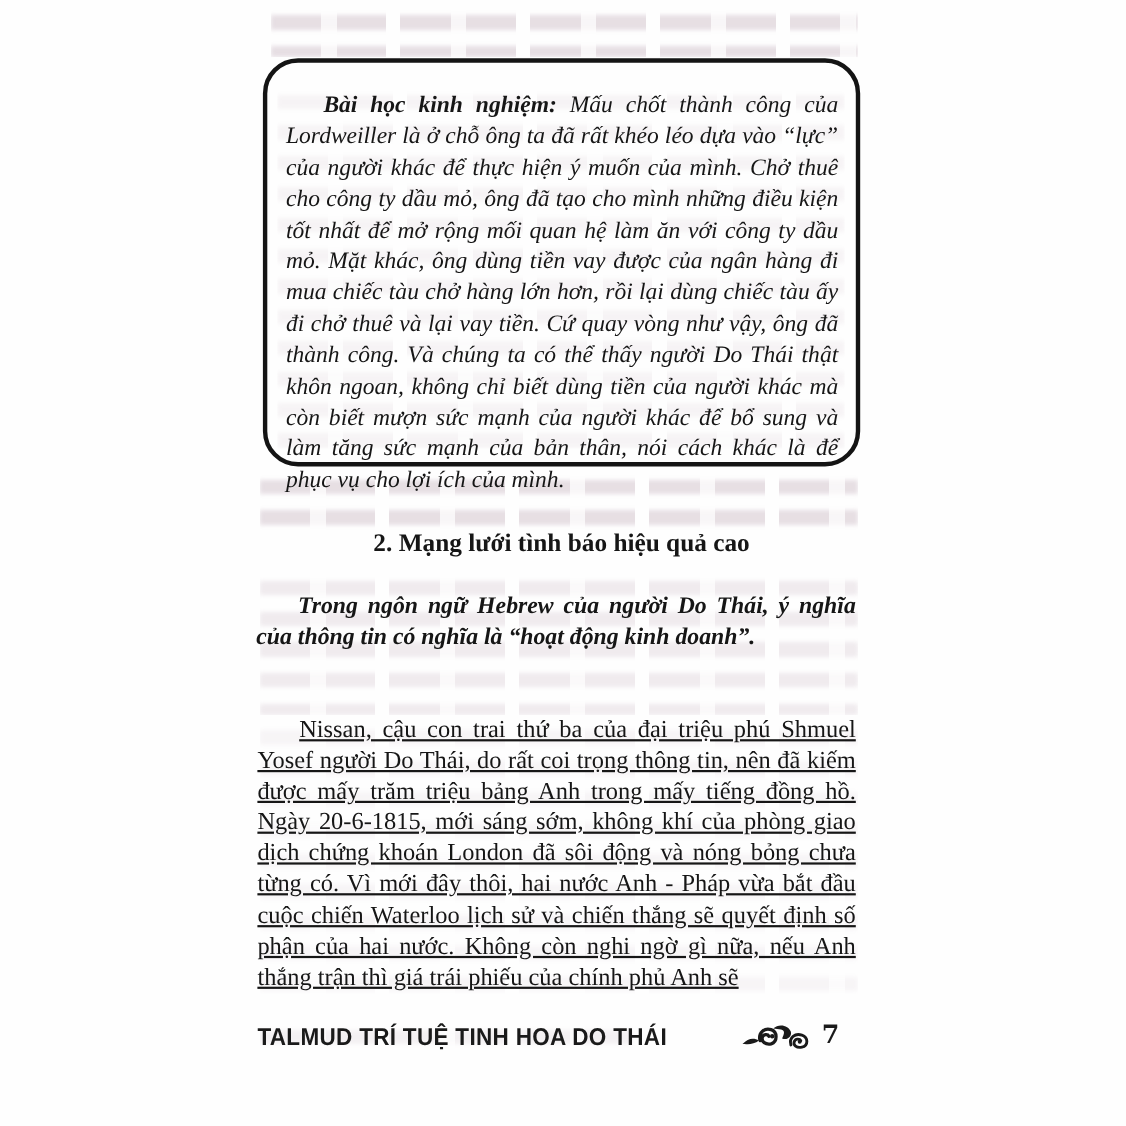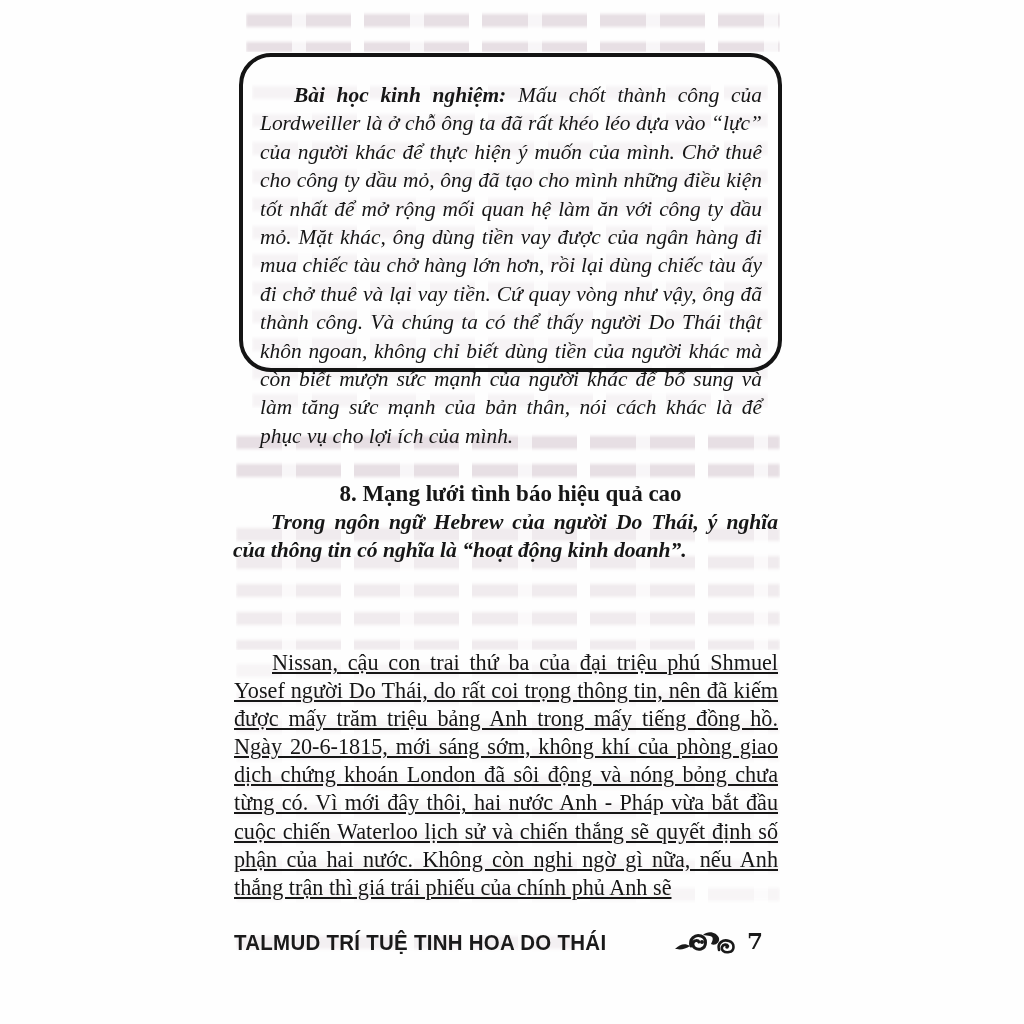--- a/index.html
+++ b/index.html
@@ -21,37 +21,37 @@
   }
   .bleed-top   {left:246px;top:6px;  width:534px;height:46px; opacity:.50;}
   .bleed-inbox {left:252px;top:78px; width:516px;height:330px;opacity:.16;}
   .bleed-mid   {left:236px;top:428px;width:544px;height:54px; opacity:.50;}
   .bleed-quote {left:236px;top:520px;width:544px;height:130px;opacity:.30;}
   .bleed-body  {left:236px;top:656px;width:544px;height:248px;opacity:.14;}
   .bleed-foot  {left:236px;top:928px;width:340px;height:26px; opacity:.22;}
 
   
   .callout-box{
-    position:absolute;left:239px;top:53px;width:543px;height:319px;
+    position:absolute;left:239px;top:53px;width:543px;height:371px;
     box-sizing:border-box;border:4px solid #141414;border-radius:32px;
     padding:24px 16px 16px 17px;background:transparent;
     font-style:italic;font-size:21.4px;line-height:28.4px;
     text-align:justify;color:#161616;
   }
   .callout-box .para{margin:0;text-indent:34px;}
   .callout-lead{font-weight:bold;}
 
   
   .section-heading{
     position:absolute;left:239px;top:481px;width:543px;margin:0;
     text-align:center;font-weight:bold;font-size:23px;color:#161616;
   }
 
   
-  .quote-block{position:absolute;left:233px;top:509px;width:545px;}
+  .quote-block{position:absolute;left:233px;top:537px;width:545px;}
   .quote-text{
     margin:0;font-style:italic;font-weight:bold;font-size:21.6px;
     line-height:27.6px;text-align:justify;text-indent:38px;color:#161616;
   }
   .quote-attribution{
     margin:2px 4px 0 0;text-align:right;font-weight:bold;font-size:22px;color:#161616;
   }
 
   
   .body-paragraph{
@@ -88,21 +88,21 @@
   <div class="bleed bleed-body"></div>
   <div class="bleed bleed-foot"></div>
 
   <div class="callout-box">
     <p class="para">
       <span class="callout-lead">Bài học kinh nghiệm:</span>
       <span class="callout-body-text">Mấu chốt thành công của Lordweiller là ở chỗ ông ta đã rất khéo léo dựa vào “lực” của người khác để thực hiện ý muốn của mình. Chở thuê cho công ty dầu mỏ, ông đã tạo cho mình những điều kiện tốt nhất để mở rộng mối quan hệ làm ăn với công ty dầu mỏ. Mặt khác, ông dùng tiền vay được của ngân hàng đi mua chiếc tàu chở hàng lớn hơn, rồi lại dùng chiếc tàu ấy đi chở thuê và lại vay tiền. Cứ quay vòng như vậy, ông đã thành công. Và chúng ta có thể thấy người Do Thái thật khôn ngoan, không chỉ biết dùng tiền của người khác mà còn biết mượn sức mạnh của người khác để bổ sung và làm tăng sức mạnh của bản thân, nói cách khác là để phục vụ cho lợi ích của mình.</span>
     </p>
   </div>
 
-  <h2 class="section-heading">8. Mạng lưới tình báo hiệu quả cao</h2>
+  <h2 class="section-heading">2. Mạng lưới tình báo hiệu quả cao</h2>
 
   <div class="quote-block">
     <p class="quote-text">Trong ngôn ngữ Hebrew của người Do Thái, ý nghĩa của thông tin có nghĩa là “hoạt động kinh doanh”.</p>
   </div>
 
   <p class="body-paragraph">Nissan, cậu con trai thứ ba của đại triệu phú Shmuel Yosef người Do Thái, do rất coi trọng thông tin, nên đã kiếm được mấy trăm triệu bảng Anh trong mấy tiếng đồng hồ. Ngày 20-6-1815, mới sáng sớm, không khí của phòng giao dịch chứng khoán London đã sôi động và nóng bỏng chưa từng có. Vì mới đây thôi, hai nước Anh - Pháp vừa bắt đầu cuộc chiến Waterloo lịch sử và chiến thắng sẽ quyết định số phận của hai nước. Không còn nghi ngờ gì nữa, nếu Anh thắng trận thì giá trái phiếu của chính phủ Anh sẽ</p>
 
   <div class="footer">
     <p class="footer-title">TALMUD TRÍ TUỆ TINH HOA DO THÁI</p>
     <span class="footer-ornament">

